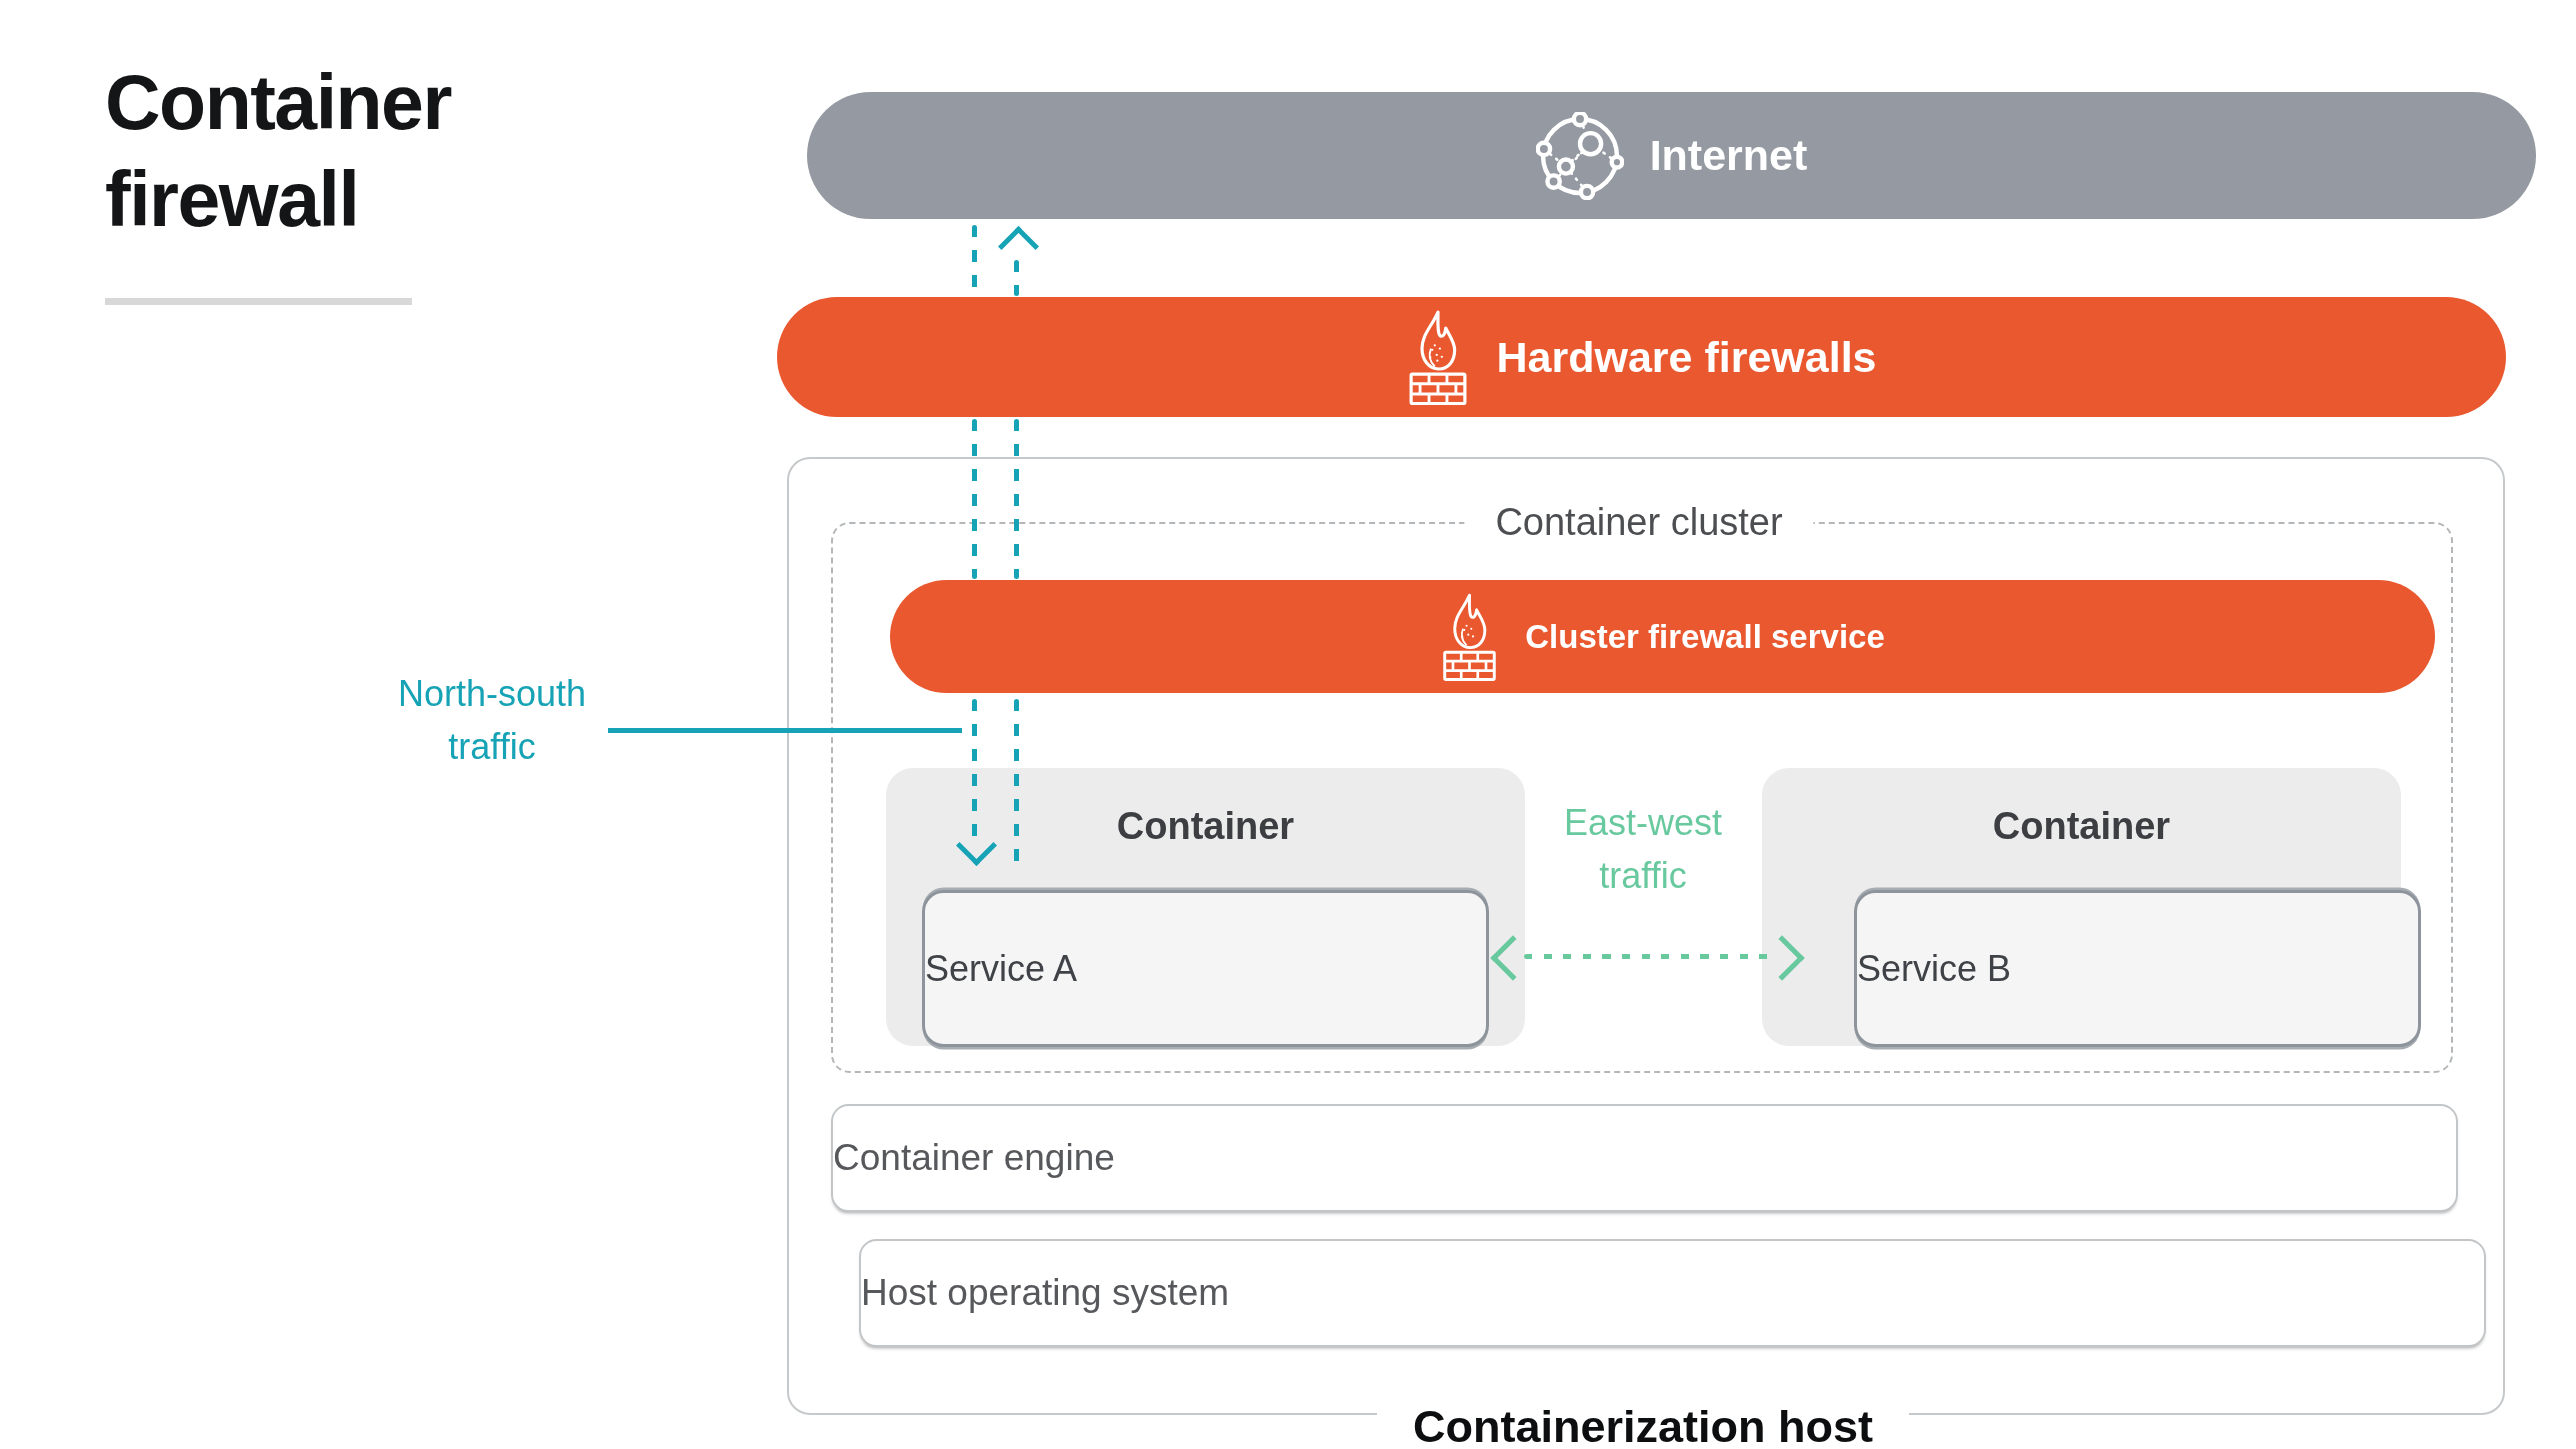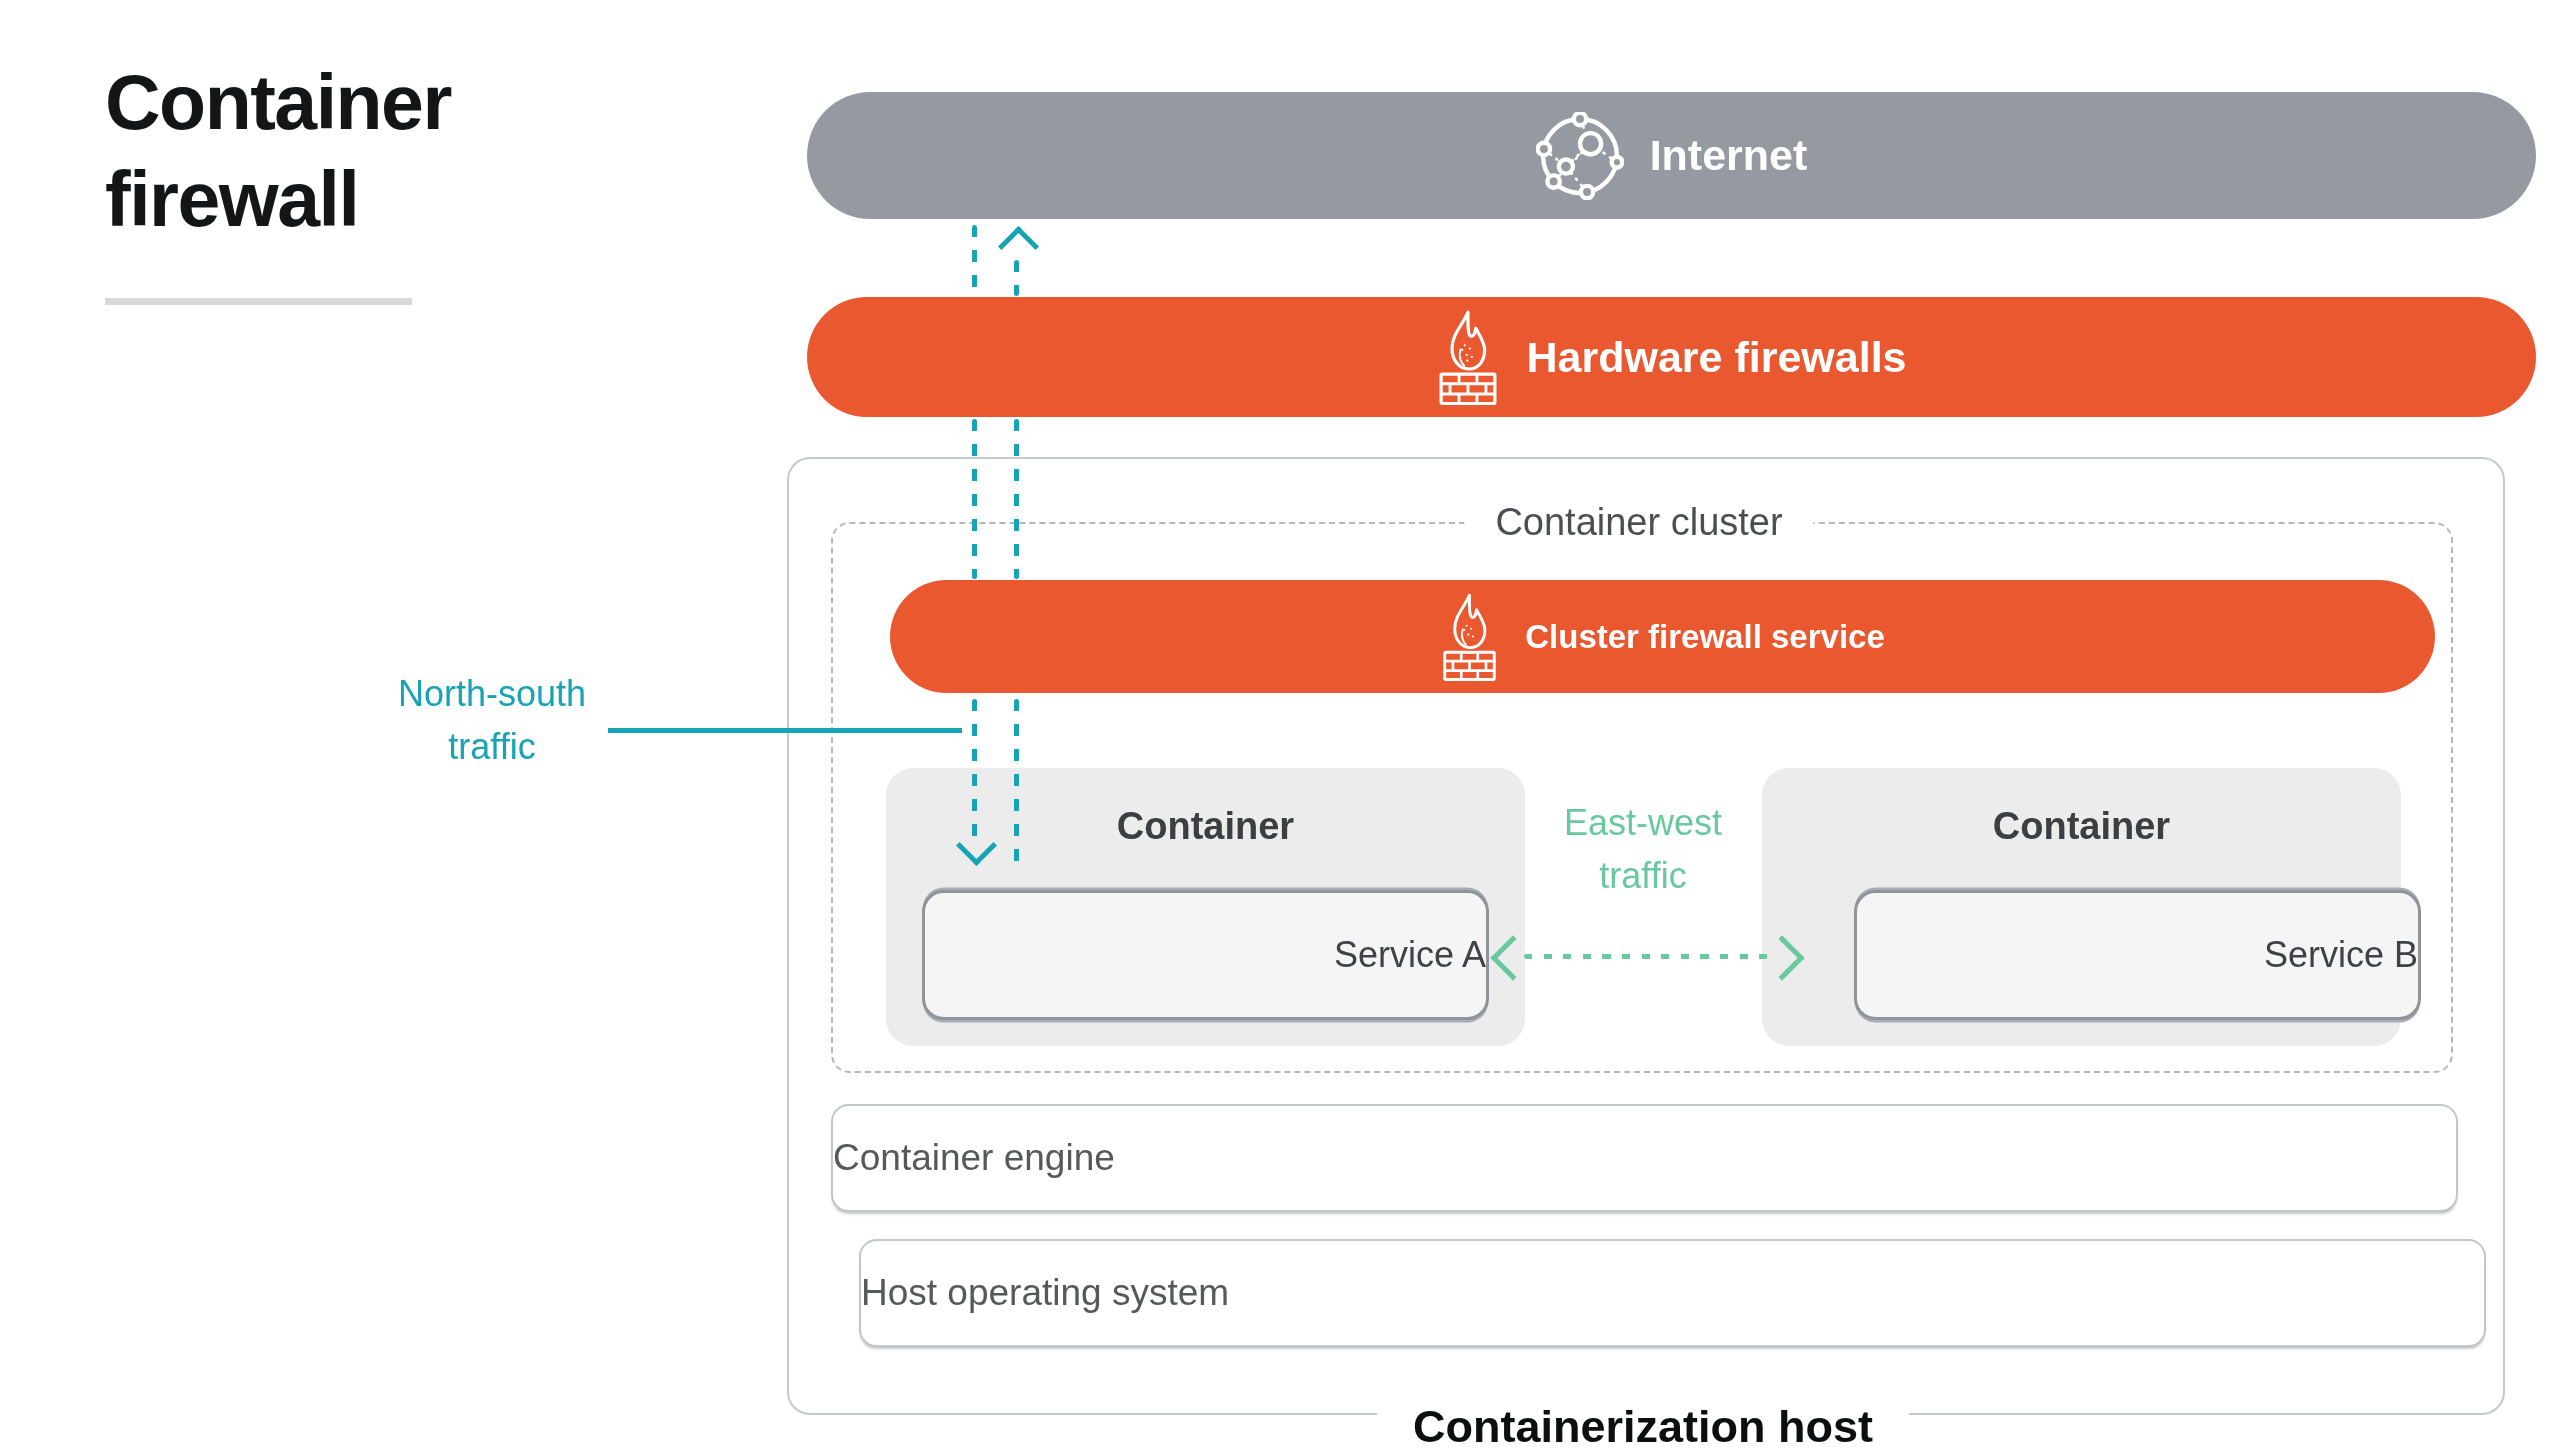--- a/index.html
+++ b/index.html
@@ -31,21 +31,21 @@
   .title-rule{
     position:absolute;left:105px;top:298px;width:307px;height:7.2px;
     background:#d8d8d8;
   }
   
   .pill{
     position:absolute;display:flex;align-items:center;justify-content:center;
     gap:26px;color:#fff;font-weight:bold;
   }
   .pill-internet{left:807px;top:92px;width:1729px;height:127px;border-radius:67px;background:var(--bar-gray);font-size:43px;}
-  .pill-hw{left:807px;top:297px;width:1729px;height:120px;border-radius:62px;background:var(--orange);font-size:43px;}
+  .pill-hw{left:777px;top:297px;width:1729px;height:120px;border-radius:62px;background:var(--orange);font-size:43px;}
   .pill-cluster{left:890px;top:580px;width:1545px;height:113px;border-radius:61px;background:var(--orange);font-size:33px;z-index:3;}
   .pill svg{display:block;}
   
   .host-box{
     position:absolute;left:787px;top:457px;width:1714px;height:954px;
     border:2.6px solid var(--box-border);border-radius:23px;background:#fff;z-index:1;
   }
   .host-label{
     position:absolute;left:1643px;top:1411px;transform:translate(-50%,-50%);
     background:#fff;padding:0 36px;font-size:45px;font-weight:bold;color:#0d0e0f;
@@ -65,24 +65,24 @@
     position:absolute;top:768px;width:639px;height:278px;
     background:var(--container-fill);border-radius:27px;z-index:3;
   }
   .container-box.left{left:886px;}
   .container-box.right{left:1762px;}
   .container-title{
     margin-top:37px;text-align:center;
     font-size:38px;font-weight:bold;color:#3c3e42;
   }
   .service-box{
-    position:absolute;top:890px;width:567px;height:130px;
+    position:absolute;top:890px;width:567px;height:157px;
     background:#f5f5f6;border:3.6px solid var(--service-border);border-radius:21.6px;
     box-sizing:border-box;
-    display:flex;align-items:center;justify-content:flex-end;
+    display:flex;align-items:center;justify-content:flex-start;
     font-size:36px;color:#3f4246;z-index:4;
     box-shadow:0 3.6px 0 -1px #a7adb3, 0 -3.6px 0 -1px #a7adb3;
   }
   .service-box.a{left:922px;}
   .service-box.b{left:1854px;}
   
   .infra-box{
     position:absolute;left:831px;width:1627px;height:108px;
     background:#fff;border:2.6px solid #c3c6c8;border-radius:17.5px;
     box-sizing:border-box;

